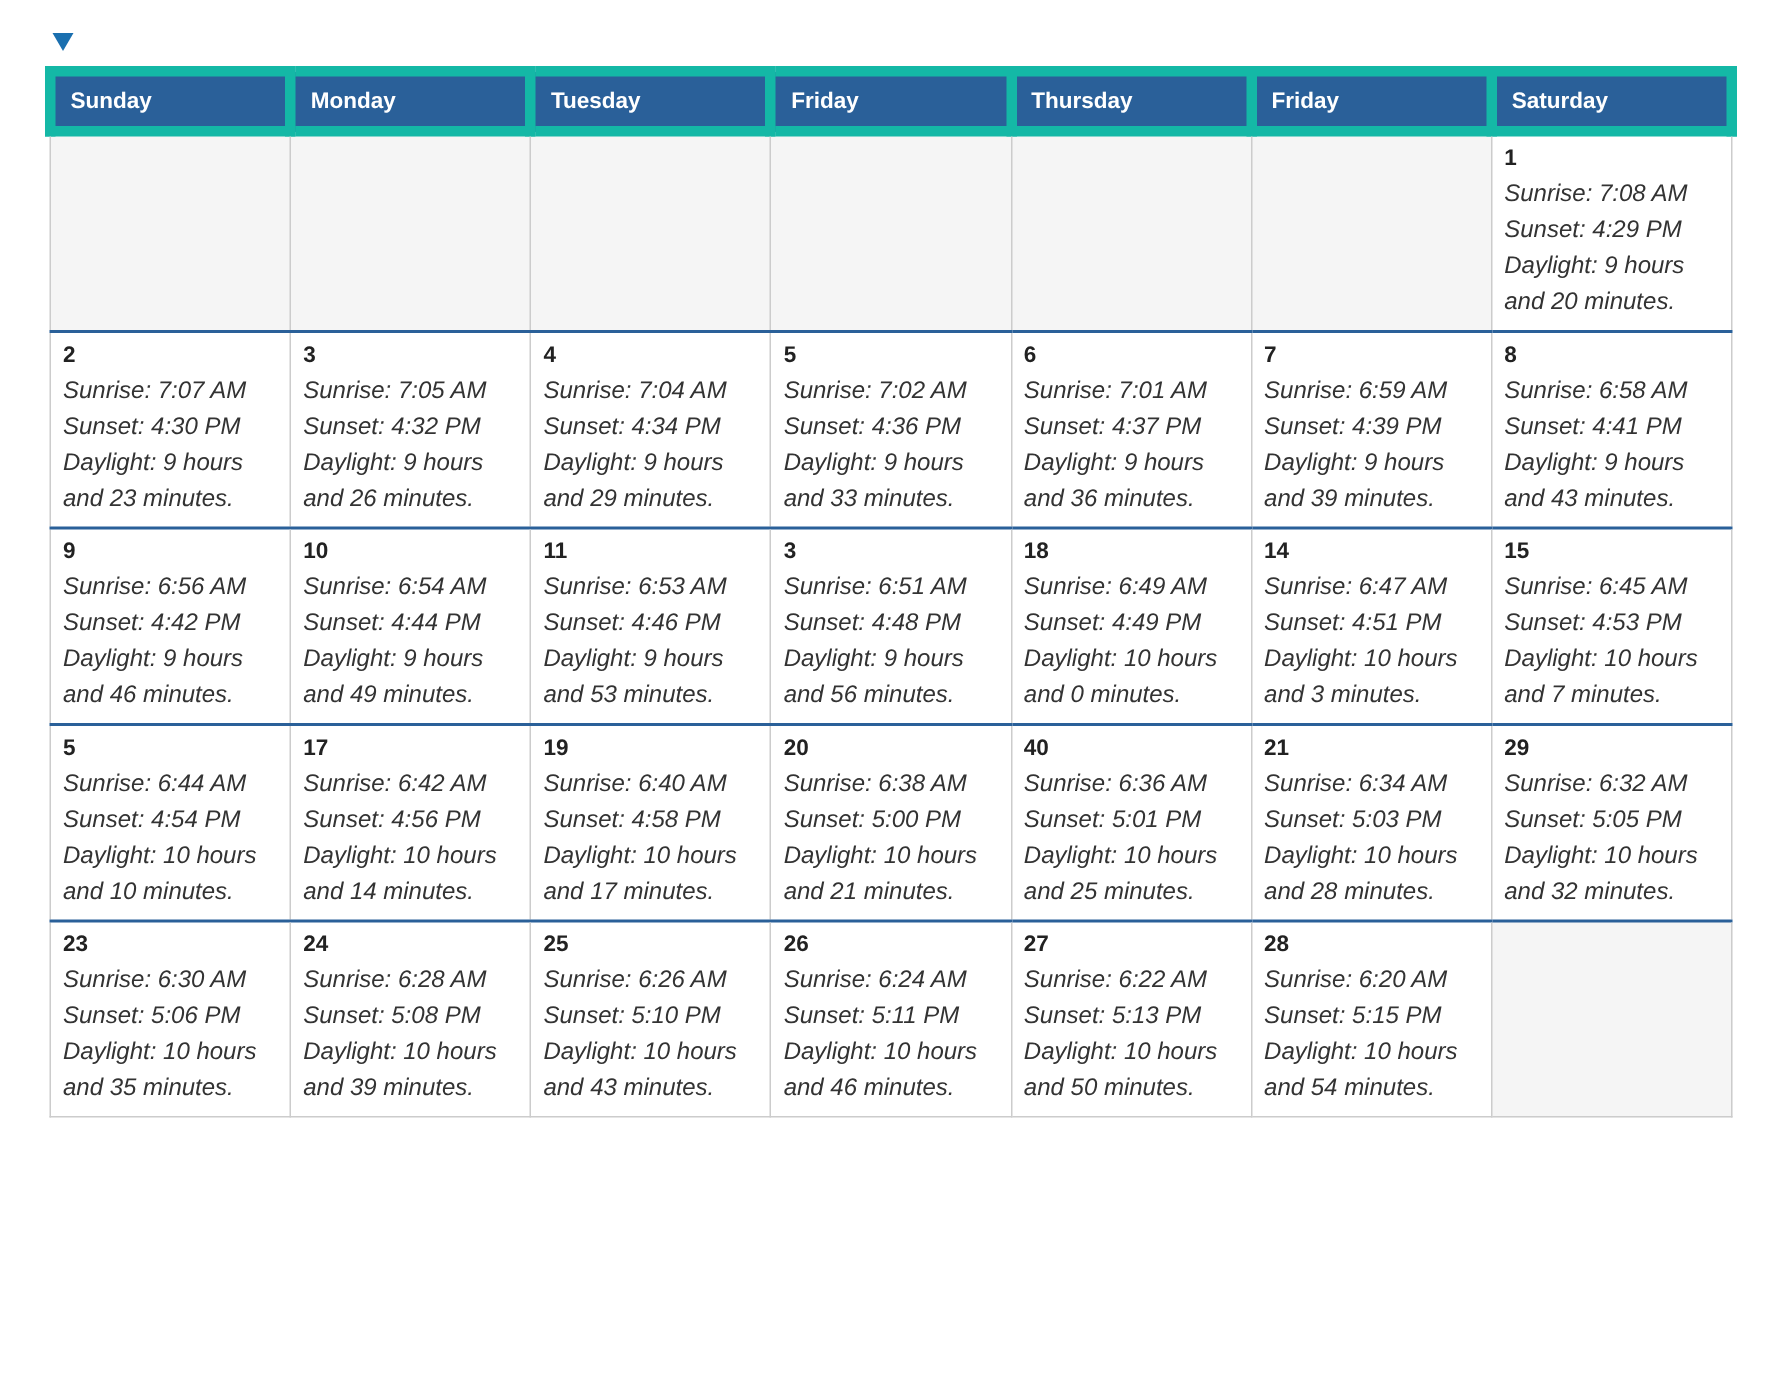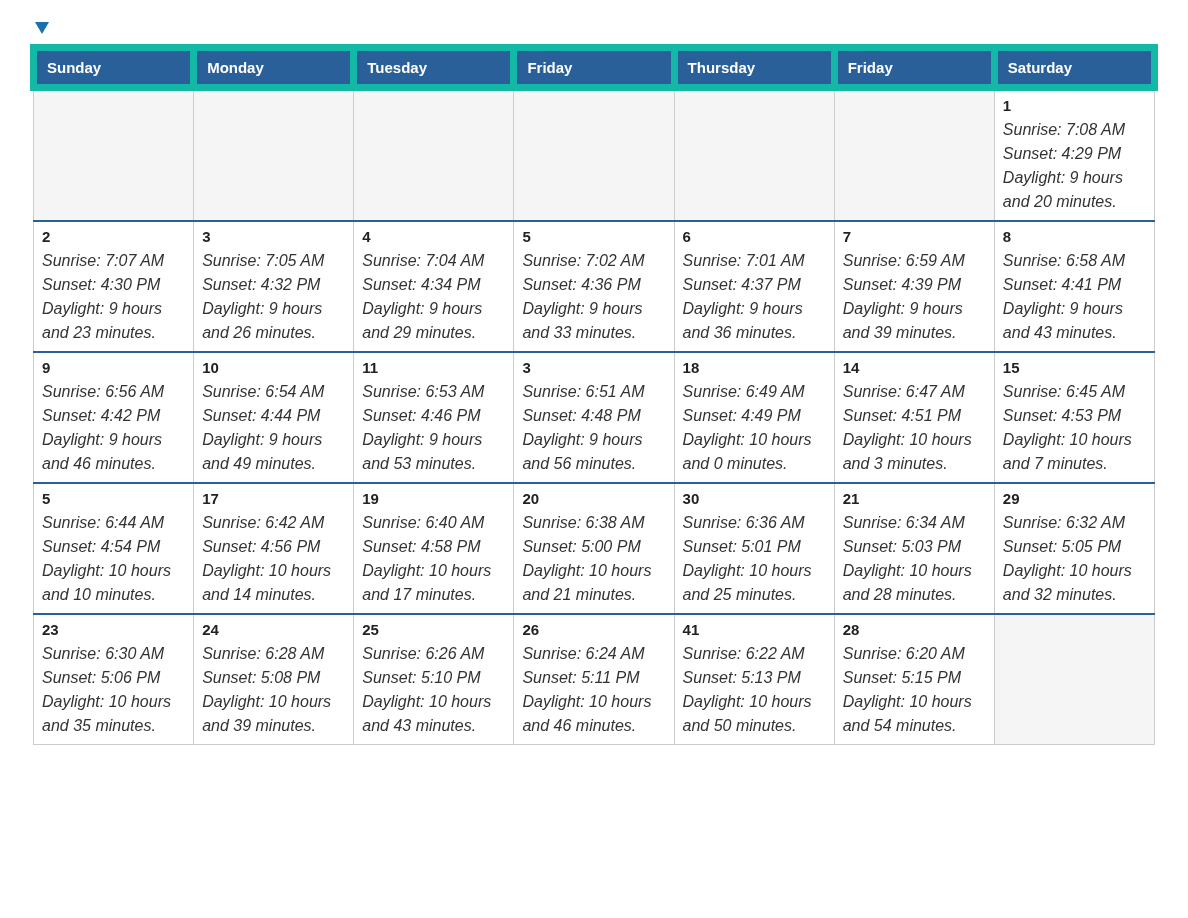--- a/index.html
+++ b/index.html
@@ -208,21 +208,21 @@
         </td>
         <td>
           <div class="day-number">19</div>
           <div class="day-info">Sunrise: 6:40 AM<br>Sunset: 4:58 PM<br>Daylight: 10 hours and 17 minutes.</div>
         </td>
         <td>
           <div class="day-number">20</div>
           <div class="day-info">Sunrise: 6:38 AM<br>Sunset: 5:00 PM<br>Daylight: 10 hours and 21 minutes.</div>
         </td>
         <td>
-          <div class="day-number">30</div>
+          <div class="day-number">40</div>
           <div class="day-info">Sunrise: 6:36 AM<br>Sunset: 5:01 PM<br>Daylight: 10 hours and 25 minutes.</div>
         </td>
         <td>
           <div class="day-number">21</div>
           <div class="day-info">Sunrise: 6:34 AM<br>Sunset: 5:03 PM<br>Daylight: 10 hours and 28 minutes.</div>
         </td>
         <td>
           <div class="day-number">29</div>
           <div class="day-info">Sunrise: 6:32 AM<br>Sunset: 5:05 PM<br>Daylight: 10 hours and 32 minutes.</div>
         </td>
@@ -238,21 +238,21 @@
         </td>
         <td>
           <div class="day-number">25</div>
           <div class="day-info">Sunrise: 6:26 AM<br>Sunset: 5:10 PM<br>Daylight: 10 hours and 43 minutes.</div>
         </td>
         <td>
           <div class="day-number">26</div>
           <div class="day-info">Sunrise: 6:24 AM<br>Sunset: 5:11 PM<br>Daylight: 10 hours and 46 minutes.</div>
         </td>
         <td>
-          <div class="day-number">41</div>
+          <div class="day-number">27</div>
           <div class="day-info">Sunrise: 6:22 AM<br>Sunset: 5:13 PM<br>Daylight: 10 hours and 50 minutes.</div>
         </td>
         <td>
           <div class="day-number">28</div>
           <div class="day-info">Sunrise: 6:20 AM<br>Sunset: 5:15 PM<br>Daylight: 10 hours and 54 minutes.</div>
         </td>
         <td class="empty"></td>
       </tr>
     </tbody>
 </table>

